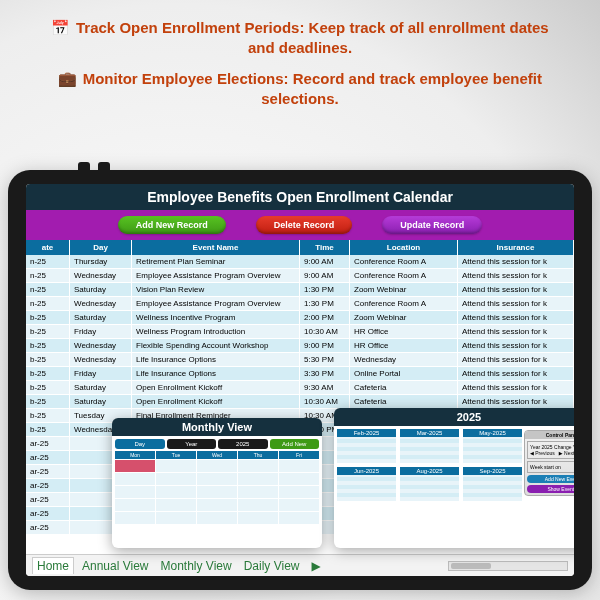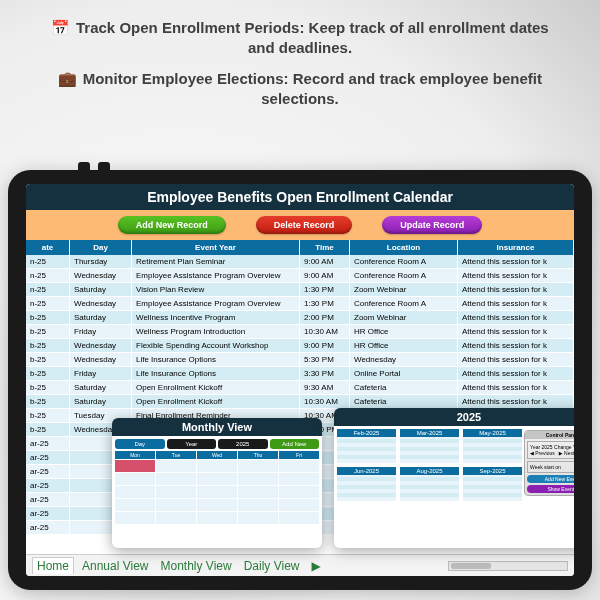--- a/index.html
+++ b/index.html
@@ -4,21 +4,21 @@
 <style>
   * { box-sizing: border-box; margin: 0; padding: 0; }
   body {
     width: 600px; height: 600px;
     font-family: Arial, Helvetica, sans-serif;
     background: radial-gradient(ellipse at 30% 70%, #ddd 0%, #f5f5f5 40%, #eee 70%, #ccc 100%);
     overflow: hidden;
     position: relative;
   }
   .promo { padding: 18px 40px 0 40px; text-align: center; }
-  .promo p { font-size: 15px; font-weight: 700; color: #404040; line-height: 1.35; margin-bottom: 10px; }
+  .promo p { font-size: 15px; font-weight: 700; color: #c2410c; line-height: 1.35; margin-bottom: 10px; }
   .promo .icon { display:inline-block; margin-right:6px; }
 
   .tablet {
     position: absolute;
     left: 8px; top: 170px;
     width: 584px; height: 420px;
     background: #1a1a1a;
     border-radius: 22px;
     padding: 14px 18px 14px 18px;
     box-shadow: 0 4px 20px rgba(0,0,0,.25);
@@ -39,21 +39,21 @@
   }
   .titlebar {
     background: #15303e;
     color: #fff; text-align:center;
     font-size: 14px; font-weight:700;
     padding: 5px 0;
   }
   .btnrow {
     display:flex; justify-content:center; gap:30px;
     padding: 6px 0;
-    background:#fdba74;
+    background:#a21caf;
   }
   .pill {
     color:#fff; font-size:9px; font-weight:700;
     padding: 4px 18px; border-radius: 12px;
     border:none; cursor:pointer;
     box-shadow: inset 0 -2px 3px rgba(0,0,0,.25), 0 1px 2px rgba(0,0,0,.2);
   }
   .pill.green { background: linear-gradient(#58c322,#3e9a15); }
   .pill.purple { background: linear-gradient(#b63bd8,#8a1fb0); }
   .pill.red { background: linear-gradient(#e73b2b,#c01e10); }
@@ -136,21 +136,21 @@
     <div class="titlebar">Employee Benefits Open Enrollment Calendar</div>
     <div class="btnrow">
       <button class="pill green">Add New Record</button>
       <button class="pill red">Delete Record</button>
       <button class="pill purple">Update Record</button>
     </div>
     <div class="grid">
       <div class="gridhead">
         <div class="c0">ate</div>
         <div class="c1">Day</div>
-        <div class="c2">Event Year</div>
+        <div class="c2">Event Name</div>
         <div class="c3">Time</div>
         <div class="c4">Location</div>
         <div class="c5">Insurance</div>
       </div>
       <div id="gridbody">
           <div class="gridrow">
             <div class="c0">n-25</div>
             <div class="c1">Thursday</div>
             <div class="c2">Retirement Plan Seminar</div>
             <div class="c3">9:00 AM</div>

